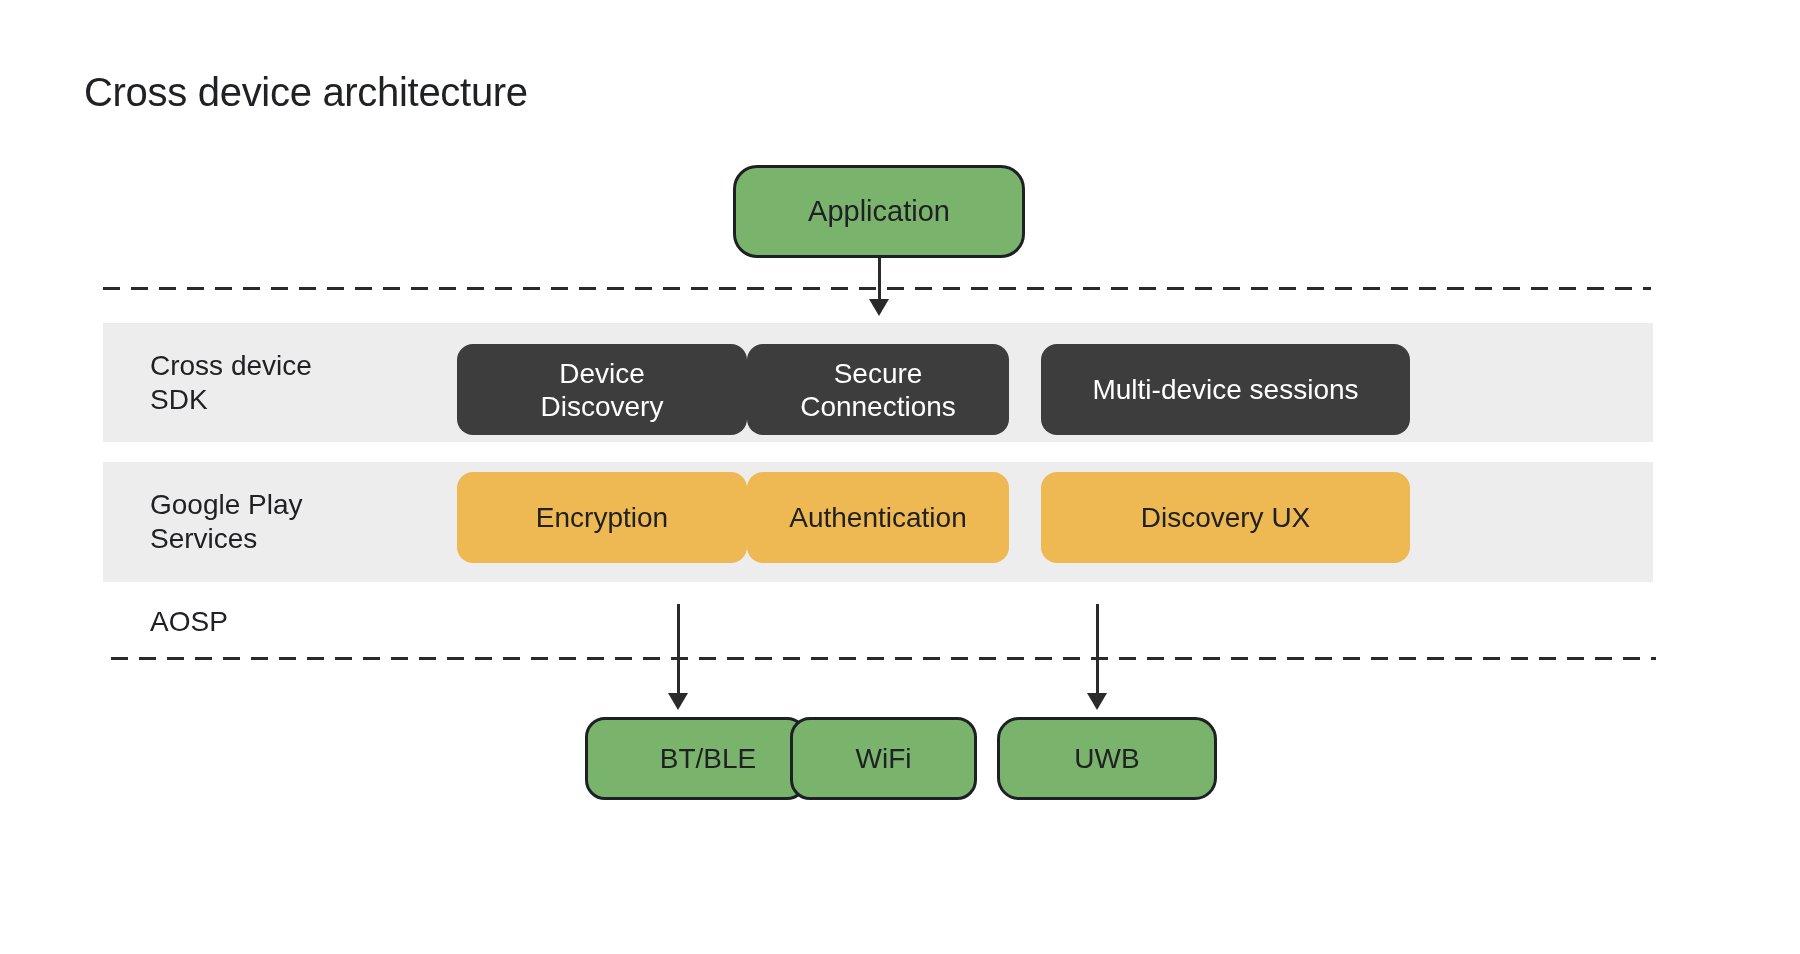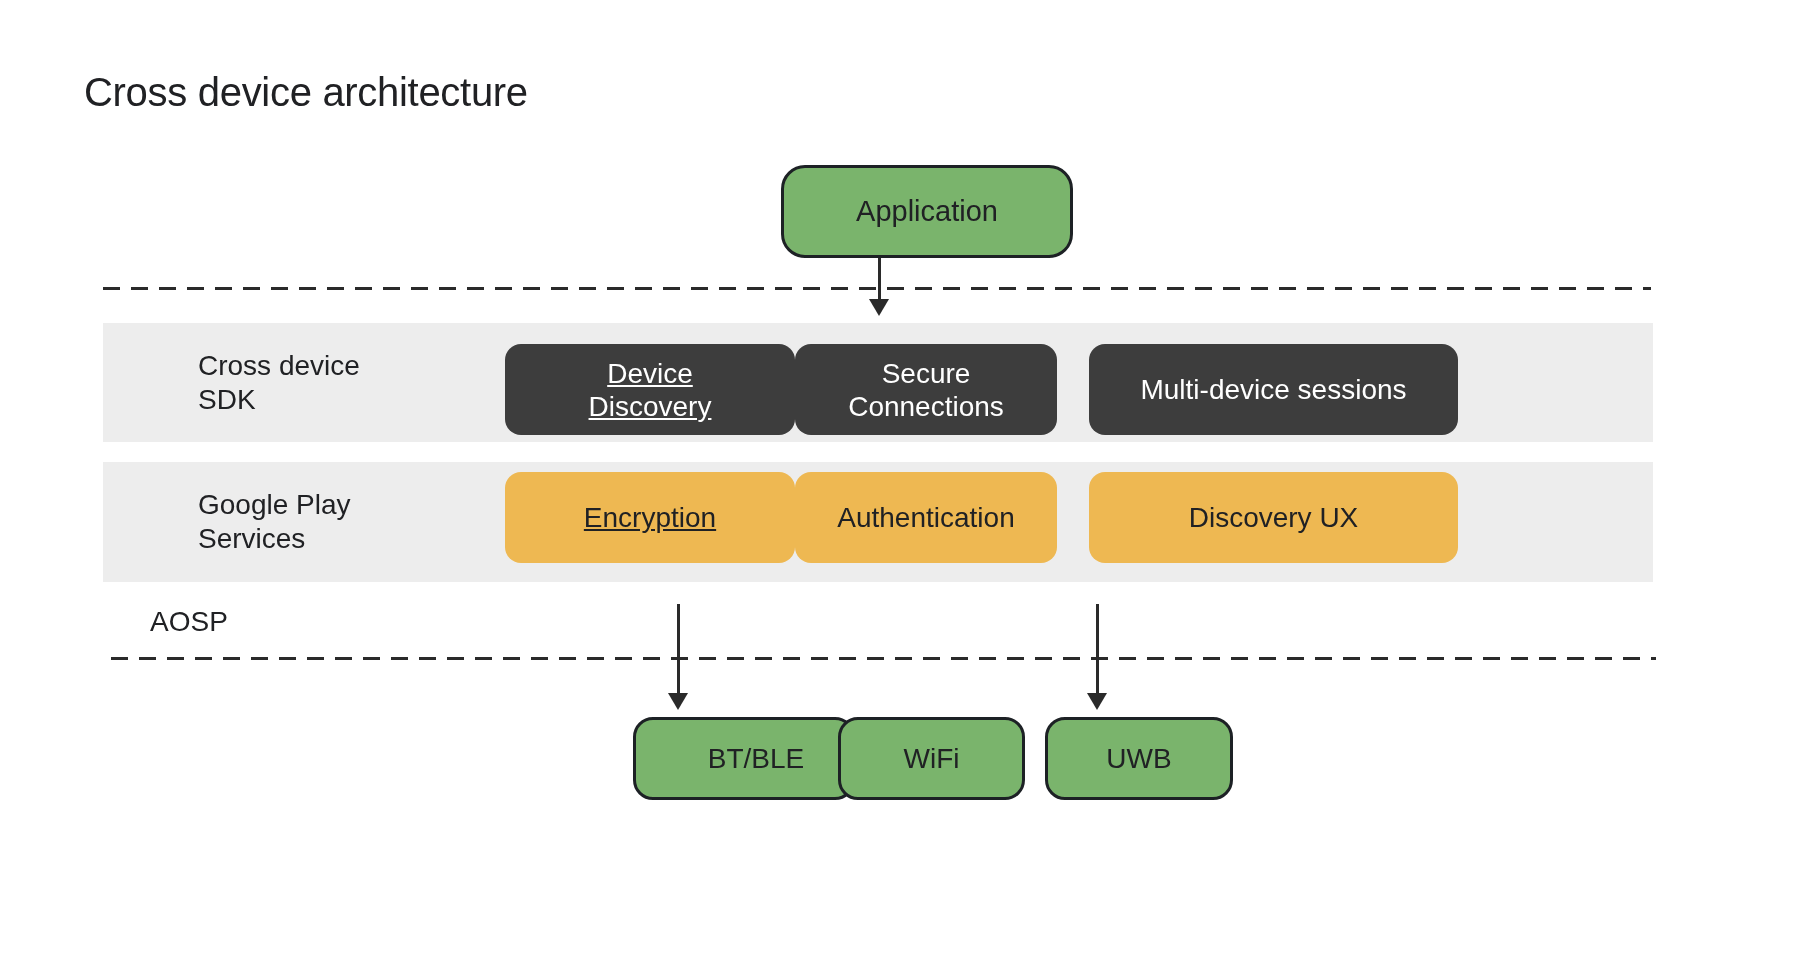--- a/index.html
+++ b/index.html
@@ -38,21 +38,20 @@
   .band-gps { top: 462px; height: 120px; }
   .band-label {
     position: absolute;
     left: 150px;
     display: flex;
     flex-direction: column;
     justify-content: center;
     font-size: 28px;
     line-height: 34px;
     color: var(--text-dark, #202124);
-    margin-left: 48px;
   }
   .band-label-sdk { top: 323px; height: 119px; }
   .band-label-gps { top: 462px; height: 120px; }
   .aosp-label {
     position: absolute;
     left: 150px;
     top: 606px;
     font-size: 28px;
     color: var(--text-dark, #202124);
   }
@@ -60,21 +59,20 @@
   .node {
     position: absolute;
     display: flex;
     align-items: center;
     justify-content: center;
     text-align: center;
     box-sizing: border-box;
     font-size: 28px;
     line-height: 33px;
     font-weight: 500;
-    margin-left: 48px;
   }
   .node-green {
     background: var(--green, #7ab46c);
     border: 3px solid var(--green-border, #1d2125);
     color: var(--text-dark, #202124);
   }
   .node-app {
     left: 733px; top: 165px;
     width: 292px; height: 93px;
     border-radius: 24px;
@@ -92,26 +90,26 @@
     color: var(--text-dark, #202124);
     border-radius: 16px;
     top: 472px;
     height: 91px;
   }
   .node-radio {
     top: 717px;
     height: 83px;
     border-radius: 20px;
   }
-  .pos-col1 { left: 457px;  width: 290px; text-decoration: underline; }
+  .pos-col1 { left: 457px;  width: 290px; }
   .pos-col2 { left: 747px;  width: 262px; }
   .pos-col3 { left: 1041px; width: 369px; }
   .pos-btble { left: 585px; width: 222px; padding-left: 24px; }
   .pos-wifi  { left: 790px; width: 187px; text-align: right; }
-  .pos-uwb   { left: 997px; width: 188px; }
+  .pos-uwb   { left: 997px; width: 220px; border-radius: 22px; }
   
   .dashed {
     position: absolute;
     height: 3px;
     background: repeating-linear-gradient(to right,
       var(--line, #2a2a2a) 0 17px, transparent 17px 28px);
   }
   .dashed-top    { left: 103px; top: 287px; width: 1548px; }
   .dashed-bottom { left: 111px; top: 657px; width: 1545px; }
   

